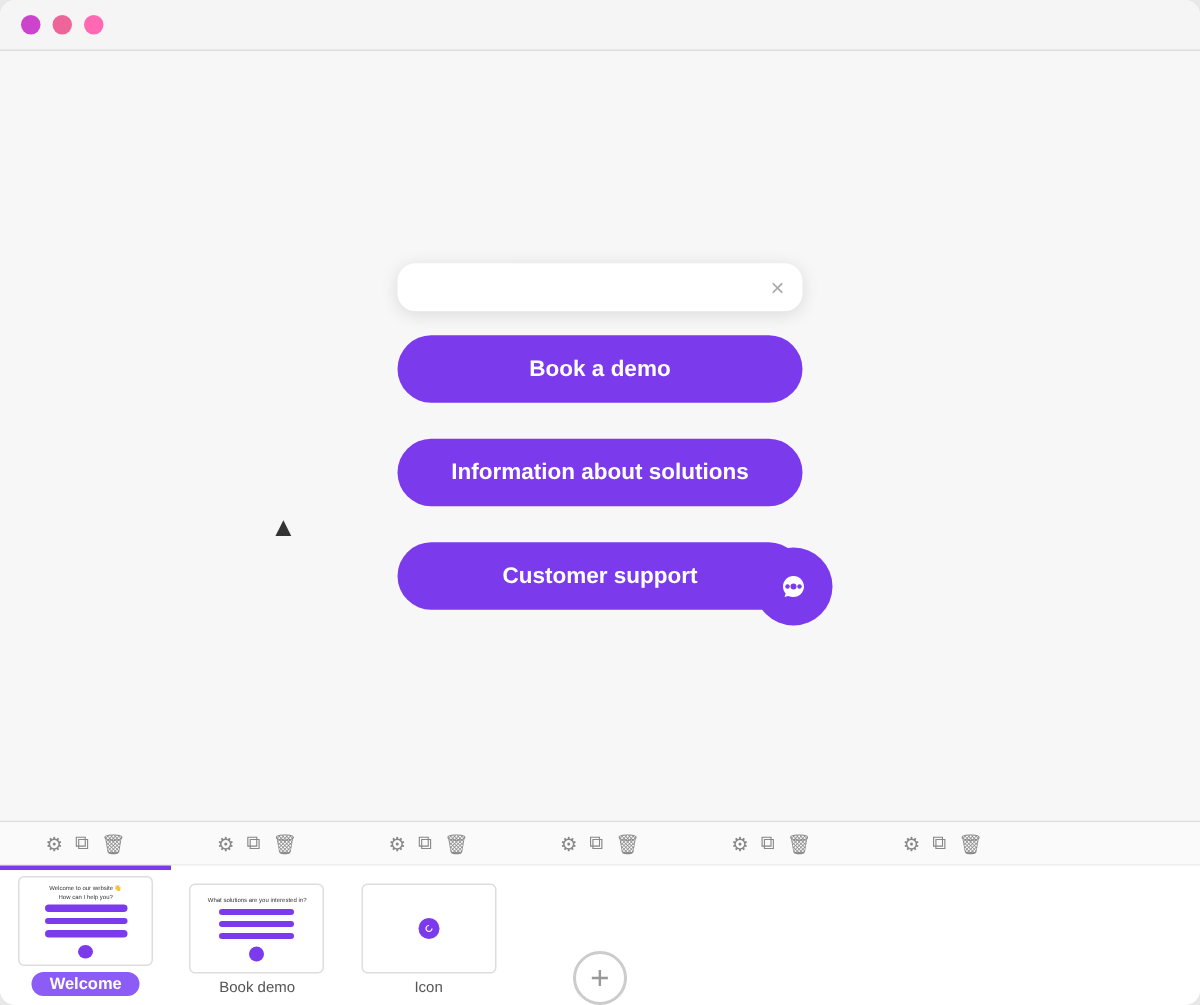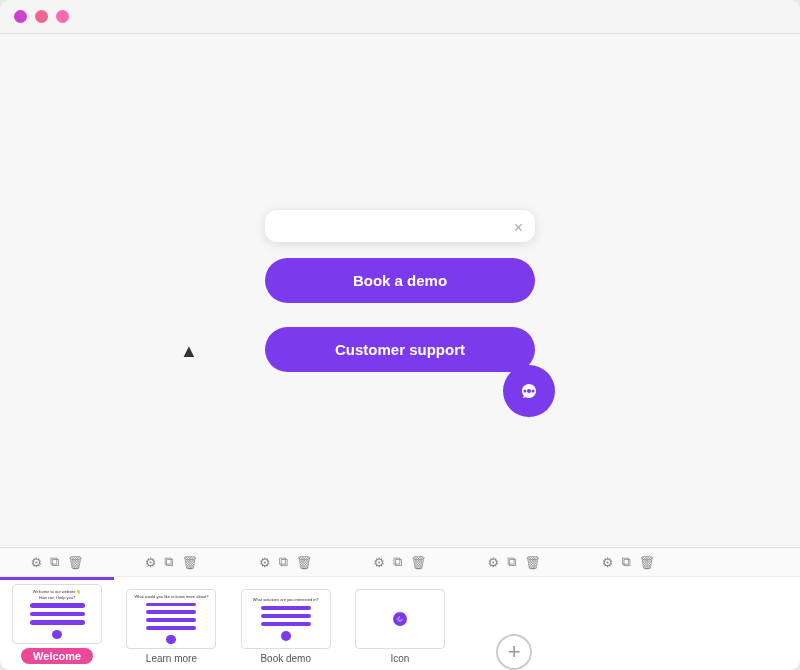--- a/index.html
+++ b/index.html
@@ -204,21 +204,21 @@
       gap: 2px;
     }
 
     .slide-label {
       font-size: 10px;
       color: #555;
       text-align: center;
     }
 
     .active-label-pill {
-      background: #ec4899;
+      background: #8b5cf6;
       color: white;
       border-radius: 12px;
       padding: 2px 12px;
       font-size: 11px;
       font-weight: 600;
     }
 
     
     .thumb-text {
       font-size: 4px;
@@ -316,20 +316,21 @@
   </div>
 
   <div class="main-content">
 
     <div class="chat-widget">
       <div class="chat-bubble">
         <span class="close-btn">×</span>
       </div>
       <div class="chat-buttons">
         <button class="chat-btn">Book a demo</button>
+        <button class="chat-btn">Information about solutions</button>
         <button class="chat-btn">Customer support</button>
       </div>
     </div>
 
     <div class="chat-avatar">
       <svg viewBox="0 0 30 30" fill="none" xmlns="http://www.w3.org/2000/svg">
         <circle cx="15" cy="15" r="15" fill="#7c3aed"></circle>
         <path d="M15 8C11.134 8 8 11.134 8 15C8 16.8 8.672 18.44 9.78 19.692L9 22L11.46 21.272C12.54 21.74 13.74 22 15 22C18.866 22 22 18.866 22 15C22 11.134 18.866 8 15 8Z" fill="white"></path>
         <circle cx="15" cy="15" r="2" fill="#7c3aed"></circle>
         <circle cx="11" cy="15" r="1.5" fill="#7c3aed"></circle>
@@ -385,33 +386,20 @@
             <div class="thumb-text">Welcome to our website 👋<br>How can I help you?</div>
             <div class="thumb-btn"></div>
             <div class="thumb-btn"></div>
             <div class="thumb-btn"></div>
             <div class="thumb-avatar"></div>
           </div>
         </div>
         <span class="active-label-pill">Welcome</span>
       </div>
 
-      <div class="slide-item">
-        <div class="slide-thumb">
-          <div class="slide-thumb-inner">
-            <div class="thumb-text">What would you like to know more about?</div>
-            <div class="thumb-list-item"></div>
-            <div class="thumb-list-item"></div>
-            <div class="thumb-list-item"></div>
-            <div class="thumb-list-item"></div>
-            <div class="thumb-avatar"></div>
-          </div>
-        </div>
-        <span class="slide-label">Learn more</span>
-      </div>
 
       <div class="slide-item">
         <div class="slide-thumb">
           <div class="slide-thumb-inner">
             <div class="thumb-text">What solutions are you interested in?</div>
             <div class="thumb-list-item"></div>
             <div class="thumb-list-item"></div>
             <div class="thumb-list-item"></div>
             <div class="thumb-avatar"></div>
           </div>

